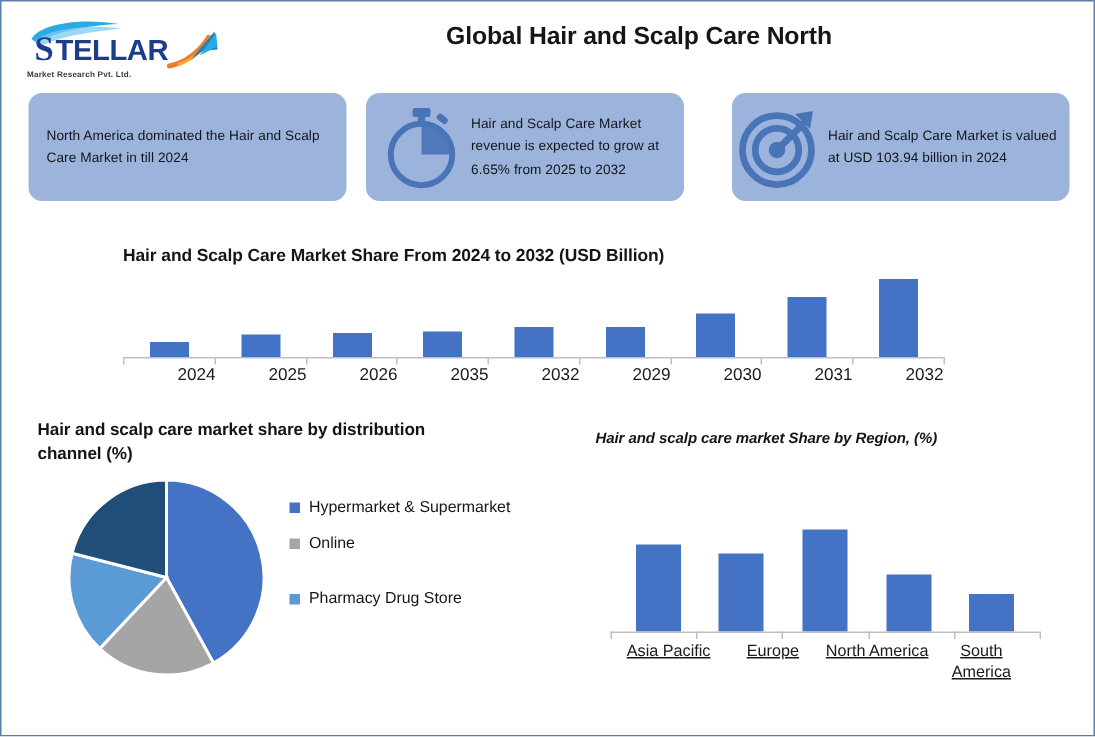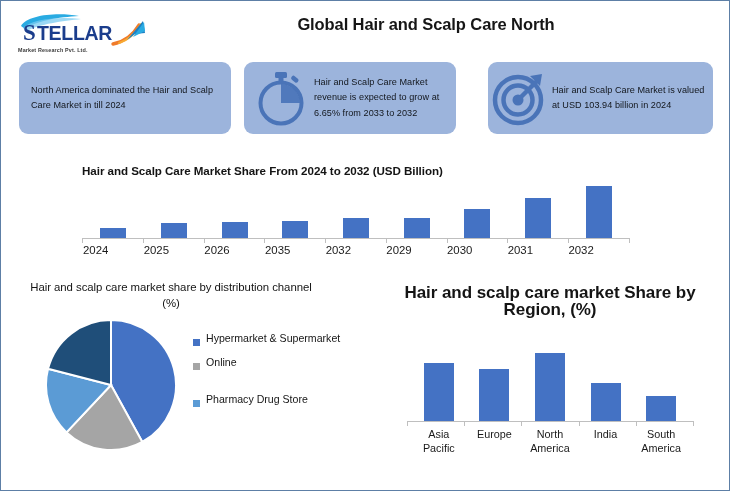--- a/index.html
+++ b/index.html
@@ -67,67 +67,68 @@
   }
   #chart1-ticks{
     position:absolute;left:0;top:74px;width:547px;height:5px;
   }
   #chart1-ticks i{position:absolute;top:0;width:1px;height:5px;background:#bfbfbf;}
   #chart1-labels{
     position:absolute;left:1px;top:80px;width:546px;
     display:flex;
   }
   #chart1-labels span{
-    flex:1 1 0;text-align:left;
+    flex:1 1 0;text-align:right;
     font-size:11.4px;color:#1a1a1a;
   }
 
   
   #pie-block{position:absolute;left:24px;top:278px;width:330px;height:200px;}
   #pie-title{
-    width:292px;text-align:center;
-    font-size:11.4px;font-weight:normal;color:#141414;line-height:16px;
+    width:292px;
+    font-size:11.4px;font-weight:bold;color:#141414;line-height:16px;
     letter-spacing:-.05px;
   }
   #pie-wrap{position:absolute;left:20px;top:40px;width:132px;height:132px;}
   #pie-wrap svg{display:block;}
   #pie-legend{position:absolute;left:168px;top:52px;width:165px;}
-  .legend-row{display:flex;align-items:flex-end;margin-bottom:9px;}
+  .legend-row{display:flex;align-items:flex-start;margin-bottom:9px;}
   .legend-swatch{
     flex:0 0 auto;width:7px;height:7px;margin-top:4px;margin-right:6px;
   }
   .legend-label{
     font-size:10.6px;color:#161616;line-height:15px;
   }
   .legend-spacer{height:13px;}
 
   
   #chart2{position:absolute;left:396px;top:283px;width:306px;height:195px;}
   #chart2-title{
-    width:100%;text-align:center;
-    font-size:17px;font-weight:bold;color:#141414;line-height:17px;
+    width:100%;text-align:left;
+    font-size:10px;font-weight:bold;color:#141414;line-height:17px;
     letter-spacing:-.05px;
+    font-style:italic;
   }
   #chart2-plot{
     position:absolute;left:14px;top:52px;width:278px;height:85px;
     display:flex;align-items:flex-end;
   }
   .c2-col{flex:1 1 0;display:flex;align-items:flex-end;justify-content:center;height:100%;}
   .c2-bar{width:30px;background:#4472c4;}
   #chart2-axis{
     position:absolute;left:10px;top:137px;width:286px;height:1px;background:#bfbfbf;
   }
   #chart2-ticks{position:absolute;left:10px;top:137px;width:286px;height:5px;}
   #chart2-ticks i{position:absolute;top:0;width:1px;height:5px;background:#bfbfbf;}
   #chart2-labels{
     position:absolute;left:14px;top:143px;width:278px;display:flex;
   }
   #chart2-labels span{
     flex:1 1 0;text-align:center;
-    font-size:10.8px;color:#1a1a1a;line-height:14px;
+    font-size:10.8px;color:#1a1a1a;line-height:14px;text-decoration:underline;
   }
 </style>
 </head>
 <body>
 
 <div id="canvas">
 
   <div id="logo">
     <svg width="140" height="34" viewBox="0 0 140 34">
       <path d="M6 13 C12 2, 42 -1, 64 3 C44 4, 20 8, 10 16 Z" fill="#29ABE2"></path>
@@ -149,21 +150,21 @@
   </div>
 
   <div class="card" id="card-2">
     <svg class="card-icon" width="54" height="56" viewBox="0 0 54 56">
       <rect x="21" y="2" width="12" height="6" rx="1.5" fill="#4A74B8"></rect>
       <rect x="24.5" y="6" width="5" height="6" fill="#4A74B8"></rect>
       <rect x="37" y="7" width="8" height="4.5" rx="2" transform="rotate(40 41 9)" fill="#4A74B8"></rect>
       <circle cx="27" cy="33" r="20.5" fill="none" stroke="#4A74B8" stroke-width="4"></circle>
       <path d="M27 33 L27 14 A19 19 0 0 1 46 33 Z" fill="#4A74B8" opacity=".92"></path>
     </svg>
-    <div class="card-text">Hair and Scalp Care Market revenue is expected to grow at 6.65% from 2033 to 2032</div>
+    <div class="card-text">Hair and Scalp Care Market revenue is expected to grow at 6.65% from 2025 to 2032</div>
   </div>
 
   <div class="card" id="card-3">
     <svg class="card-icon" width="56" height="56" viewBox="0 0 56 56">
       <circle cx="26" cy="30" r="23" fill="none" stroke="#4A74B8" stroke-width="4.5"></circle>
       <circle cx="26" cy="30" r="14.5" fill="none" stroke="#4A74B8" stroke-width="4.5"></circle>
       <circle cx="26" cy="30" r="5.5" fill="#4A74B8"></circle>
       <path d="M26 30 L46 10" stroke="#4A74B8" stroke-width="4.5" stroke-linecap="round"></path>
       <path d="M38 6 L50 4 L48 16 Z" fill="#4A74B8"></path>
     </svg>
@@ -289,18 +290,17 @@
         <i style="left: 114px;"></i>
         <i style="left: 172px;"></i>
         <i style="left: 229px;"></i>
         <i style="left: 286px;"></i>
       </div>
 
     <div id="chart2-labels">
       <span>Asia Pacific</span>
       <span>Europe</span>
       <span>North America</span>
-      <span>India</span>
       <span>South America</span>
     </div>
   </div>
 
 </div>
 
 </body></html>

